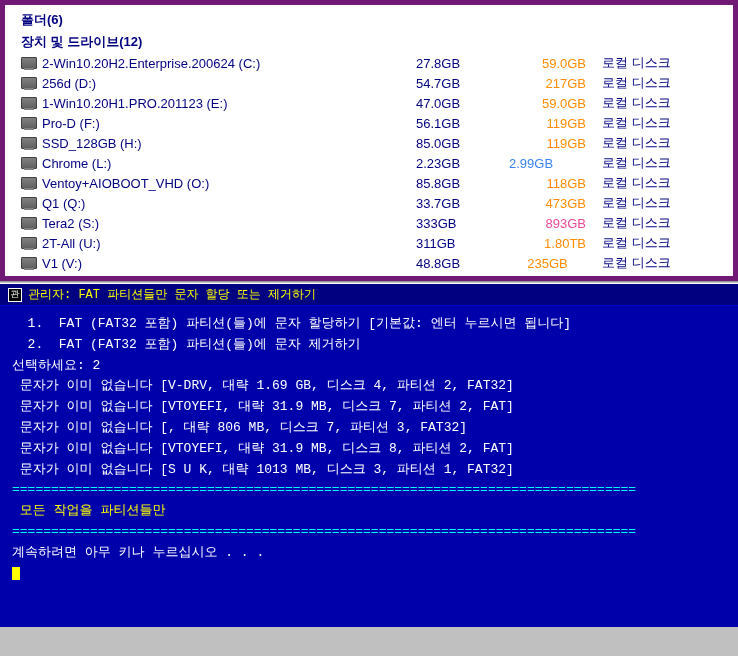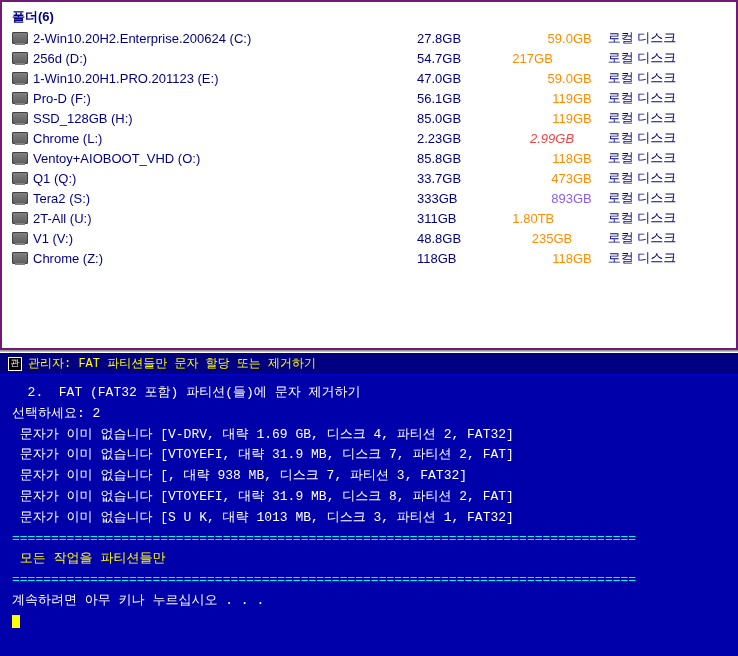--- a/index.html
+++ b/index.html
@@ -8,23 +8,23 @@
       font-size: 13px;
       background: #c0c0c0;
       width: 738px;
       height: 656px;
       overflow: hidden;
     }
 
     
     .top-panel {
       background: #ffffff;
-      border: 2px solid #701a75;
-      padding: 4px 2px;
-      height: 350px;
+      border: 5px solid #701a75;
+      padding: 4px 8px;
+      height: 281px;
       overflow-y: auto;
     }
 
     .section-header {
       color: #000080;
       font-weight: bold;
       padding: 2px 8px;
       font-size: 13px;
     }
 
@@ -158,20 +158,21 @@
       display: flex;
       align-items: center;
       gap: 3px;
     }
   </style>
 </head>
 <body>
 
 <div class="top-panel">
   <div class="section-header">폴더(6)</div>
+  <div class="section-header">장치 및 드라이브(12)</div>
   <table class="drive-table">
     <tbody id="drive-tbody">
         <tr>
           <td style="padding: 1px 8px; color: rgb(0, 0, 128); margin-top: 24px;">
             <div class="drive-row-name">
               <span class="drive-icon"></span>
               <span>2-Win10.20H2.Enterprise.200624 (C:)</span>
             </div>
           </td>
           <td class="used">27.8GB</td>
@@ -179,21 +180,21 @@
           <td class="type">로컬 디스크</td>
         </tr>
         <tr>
           <td style="padding: 1px 8px; color: rgb(0, 0, 128);">
             <div class="drive-row-name">
               <span class="drive-icon"></span>
               <span>256d (D:)</span>
             </div>
           </td>
           <td class="used">54.7GB</td>
-          <td style="text-align: left; padding: 1px 8px; color: rgb(255, 140, 0);">217GB</td>
+          <td style="text-align: right; padding: 1px 8px; color: rgb(255, 140, 0);">217GB</td>
           <td class="type">로컬 디스크</td>
         </tr>
         <tr>
           <td style="padding: 1px 8px; color: rgb(0, 0, 128);">
             <div class="drive-row-name">
               <span class="drive-icon"></span>
               <span>1-Win10.20H1.PRO.201123 (E:)</span>
             </div>
           </td>
           <td class="used">47.0GB</td>
@@ -223,21 +224,21 @@
           <td class="type">로컬 디스크</td>
         </tr>
         <tr>
           <td style="padding: 1px 8px; color: rgb(0, 0, 128);">
             <div class="drive-row-name">
               <span class="drive-icon"></span>
               <span>Chrome (L:)</span>
             </div>
           </td>
           <td class="used">2.23GB</td>
-          <td style="text-align: center; padding: 1px 8px; color: #ef4444; font-style: italic;">2.99GB</td>
+          <td style="text-align: left; padding: 1px 8px; color: #3b82f6;">2.99GB</td>
           <td class="type">로컬 디스크</td>
         </tr>
         <tr>
           <td style="padding: 1px 8px; color: rgb(0, 0, 128);">
             <div class="drive-row-name">
               <span class="drive-icon"></span>
               <span>Ventoy+AIOBOOT_VHD (O:)</span>
             </div>
           </td>
           <td class="used">85.8GB</td>
@@ -256,32 +257,32 @@
           <td class="type">로컬 디스크</td>
         </tr>
         <tr>
           <td style="padding: 1px 8px; color: rgb(0, 0, 128); text-align: center;">
             <div class="drive-row-name">
               <span class="drive-icon"></span>
               <span>Tera2 (S:)</span>
             </div>
           </td>
           <td class="used">333GB</td>
-          <td style="text-align: right; padding: 1px 8px; color: #8b5cf6;">893GB</td>
+          <td style="text-align: right; padding: 1px 8px; color: #ec4899;">893GB</td>
           <td class="type">로컬 디스크</td>
         </tr>
         <tr>
           <td style="padding: 1px 8px; color: rgb(0, 0, 128);">
             <div class="drive-row-name">
               <span class="drive-icon"></span>
               <span>2T-All (U:)</span>
             </div>
           </td>
           <td class="used">311GB</td>
-          <td style="padding: 1px 8px; color: rgb(255, 140, 0);">1.80TB</td>
+          <td style="text-align: right; padding: 1px 8px; color: rgb(255, 140, 0);">1.80TB</td>
           <td class="type">로컬 디스크</td>
         </tr>
         <tr>
           <td style="padding: 1px 8px; color: rgb(0, 0, 128);">
             <div class="drive-row-name">
               <span class="drive-icon"></span>
               <span>V1 (V:)</span>
             </div>
           </td>
           <td class="used">48.8GB</td>
@@ -306,28 +307,29 @@
 <div class="separator"></div>
 
 <div class="cmd-panel">
   <div class="cmd-title-bar">
     <div class="cmd-title-icon">관</div>
     <span>관리자: FAT 파티션들만 문자 할당 또는 제거하기</span>
   </div>
   <div class="cmd-content">
     <div id="cmd-lines-container">
         <div class="cmd-line white"></div>
+        <div class="cmd-line white">  1.  FAT (FAT32 포함) 파티션(들)에 문자 할당하기 [기본값: 엔터 누르시면 됩니다]</div>
         <div class="cmd-line white"></div>
         <div class="cmd-line white">  2.  FAT (FAT32 포함) 파티션(들)에 문자 제거하기</div>
         <div class="cmd-line white"></div>
         <div class="cmd-line white">선택하세요: 2</div>
         <div class="cmd-line white"></div>
         <div class="cmd-line white"> 문자가 이미 없습니다 [V-DRV, 대략 1.69 GB, 디스크 4, 파티션 2, FAT32]</div>
         <div class="cmd-line white"> 문자가 이미 없습니다 [VTOYEFI, 대략 31.9 MB, 디스크 7, 파티션 2, FAT]</div>
-        <div class="cmd-line white"> 문자가 이미 없습니다 [, 대략 938 MB, 디스크 7, 파티션 3, FAT32]</div>
+        <div class="cmd-line white"> 문자가 이미 없습니다 [, 대략 806 MB, 디스크 7, 파티션 3, FAT32]</div>
         <div class="cmd-line white"> 문자가 이미 없습니다 [VTOYEFI, 대략 31.9 MB, 디스크 8, 파티션 2, FAT]</div>
         <div class="cmd-line white"> 문자가 이미 없습니다 [S U K, 대략 1013 MB, 디스크 3, 파티션 1, FAT32]</div>
         <div class="cmd-line cyan">================================================================================</div>
         <div class="cmd-line yellow"> 모든 작업을 파티션들만</div>
         <div class="cmd-line cyan">================================================================================</div>
         <div class="cmd-line white"></div>
         <div class="cmd-line white">계속하려면 아무 키나 누르십시오 . . . </div>
       </div>
     <span class="cursor"></span>
   </div>

